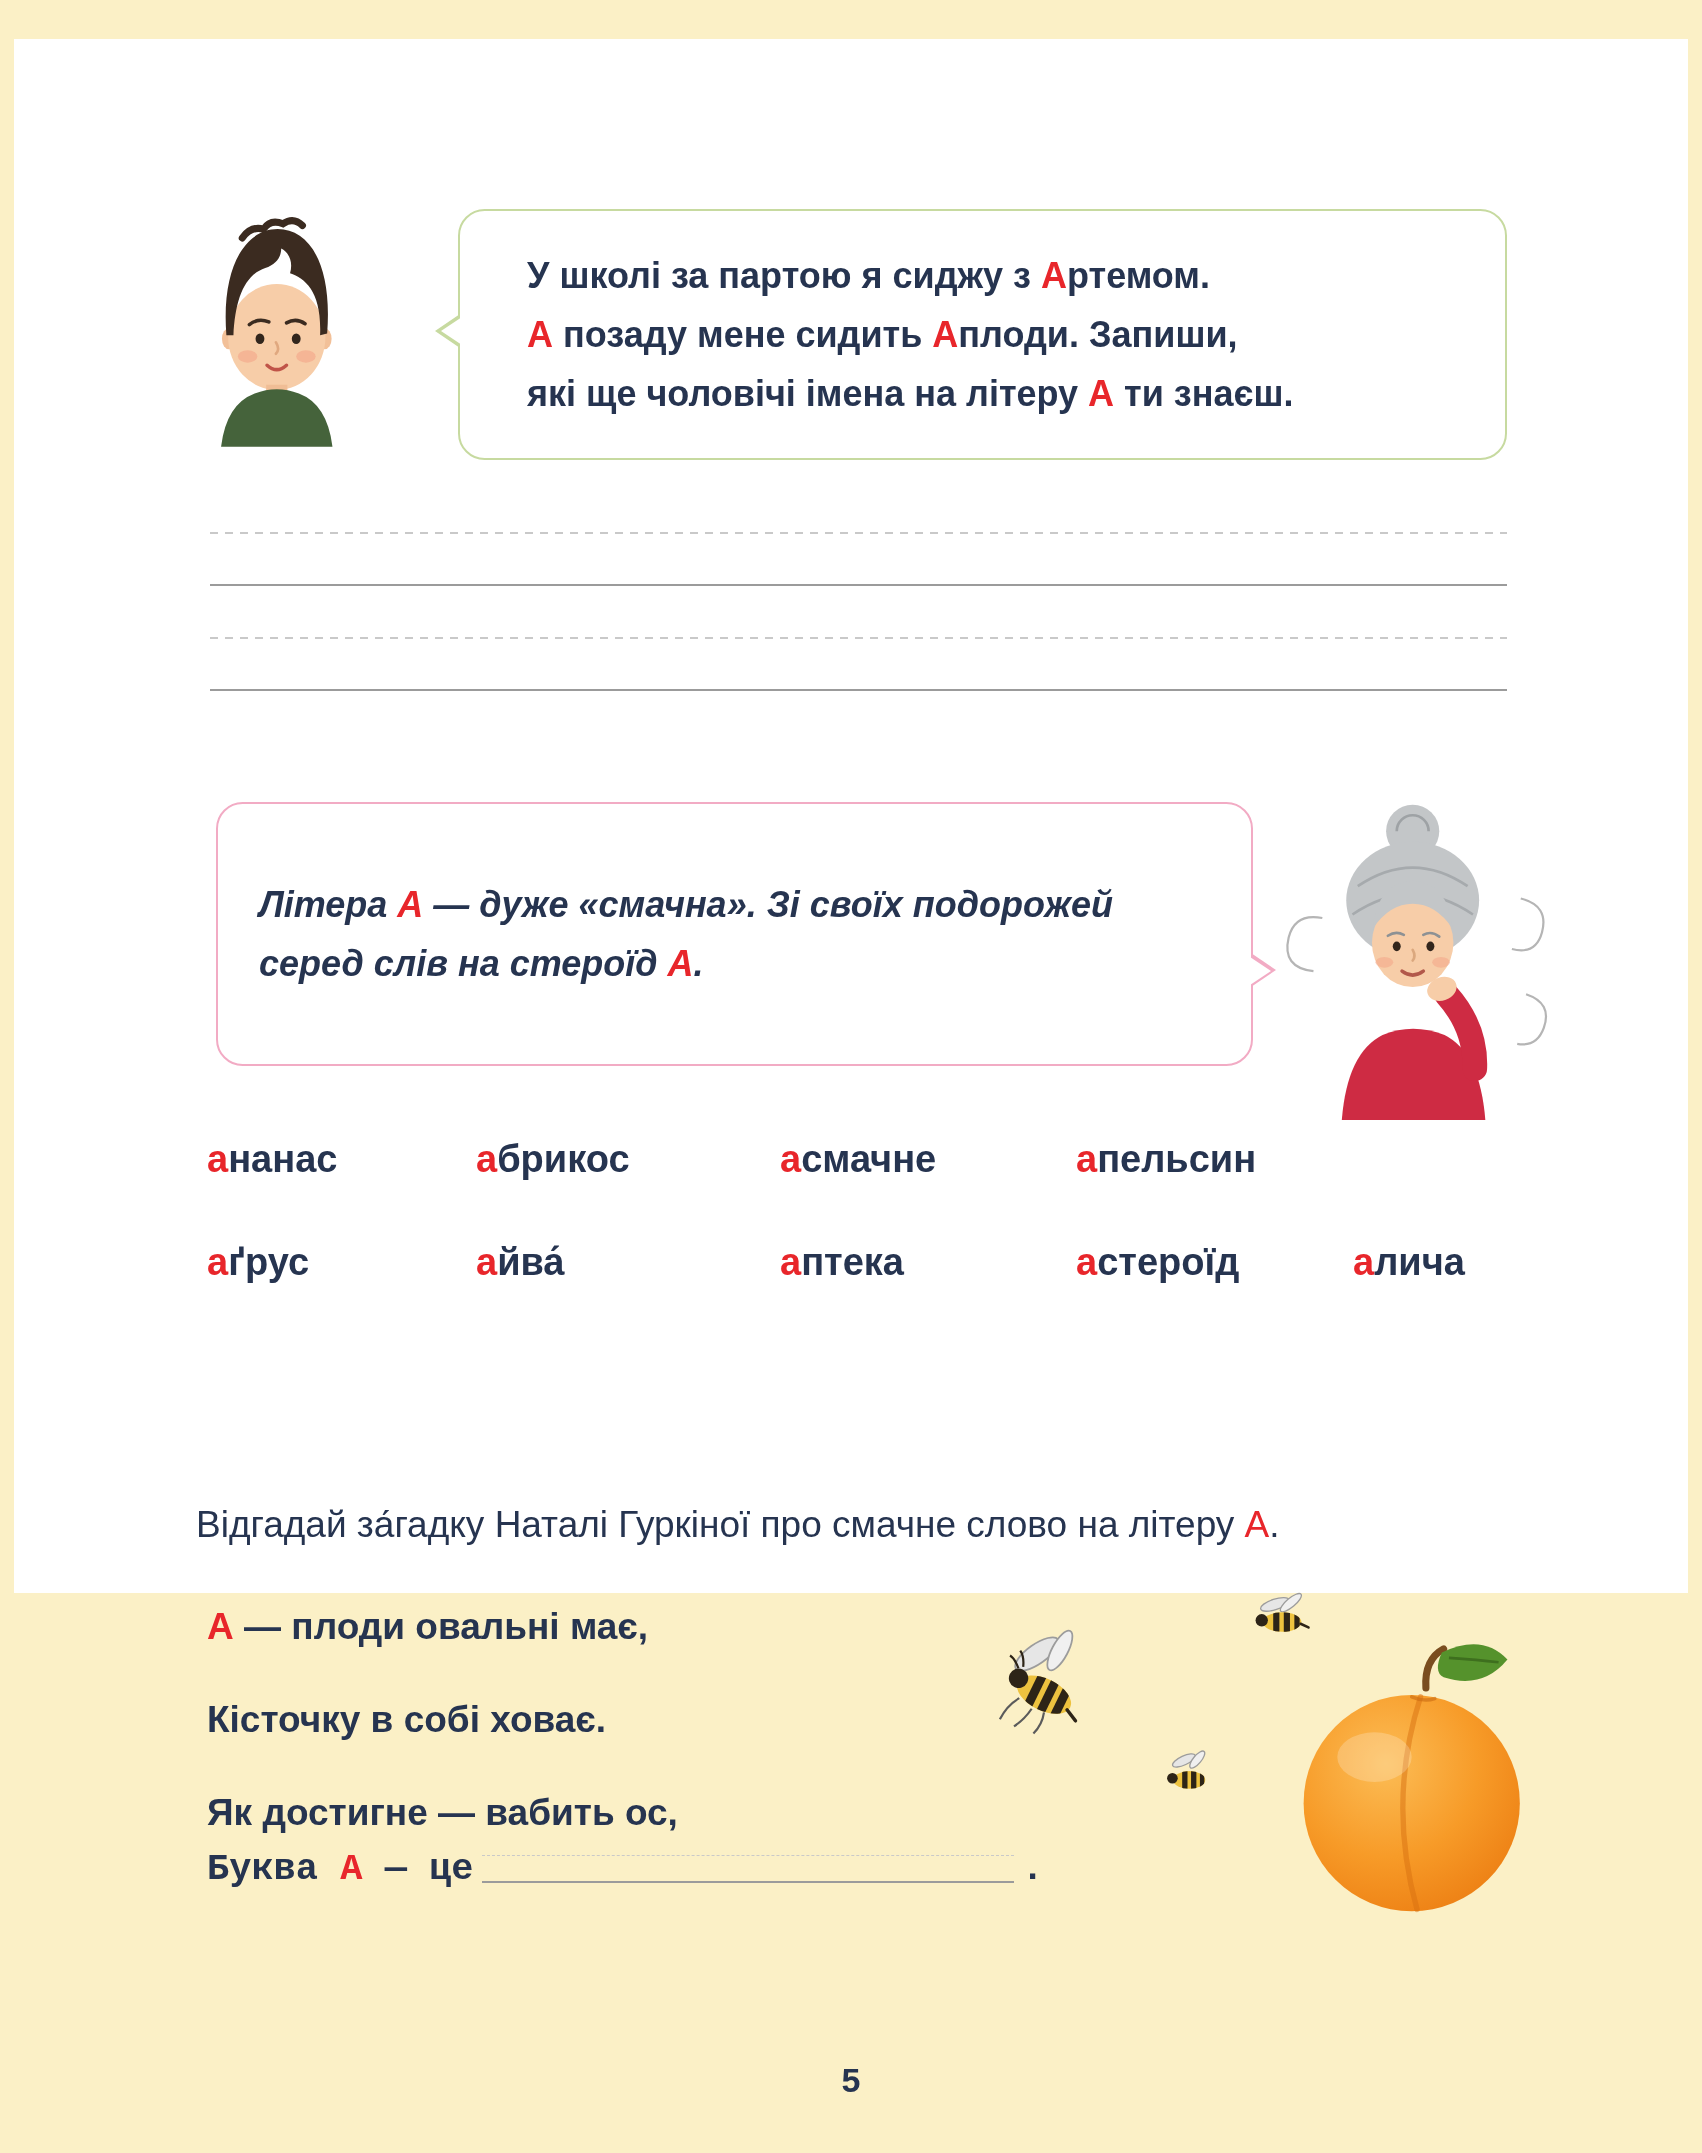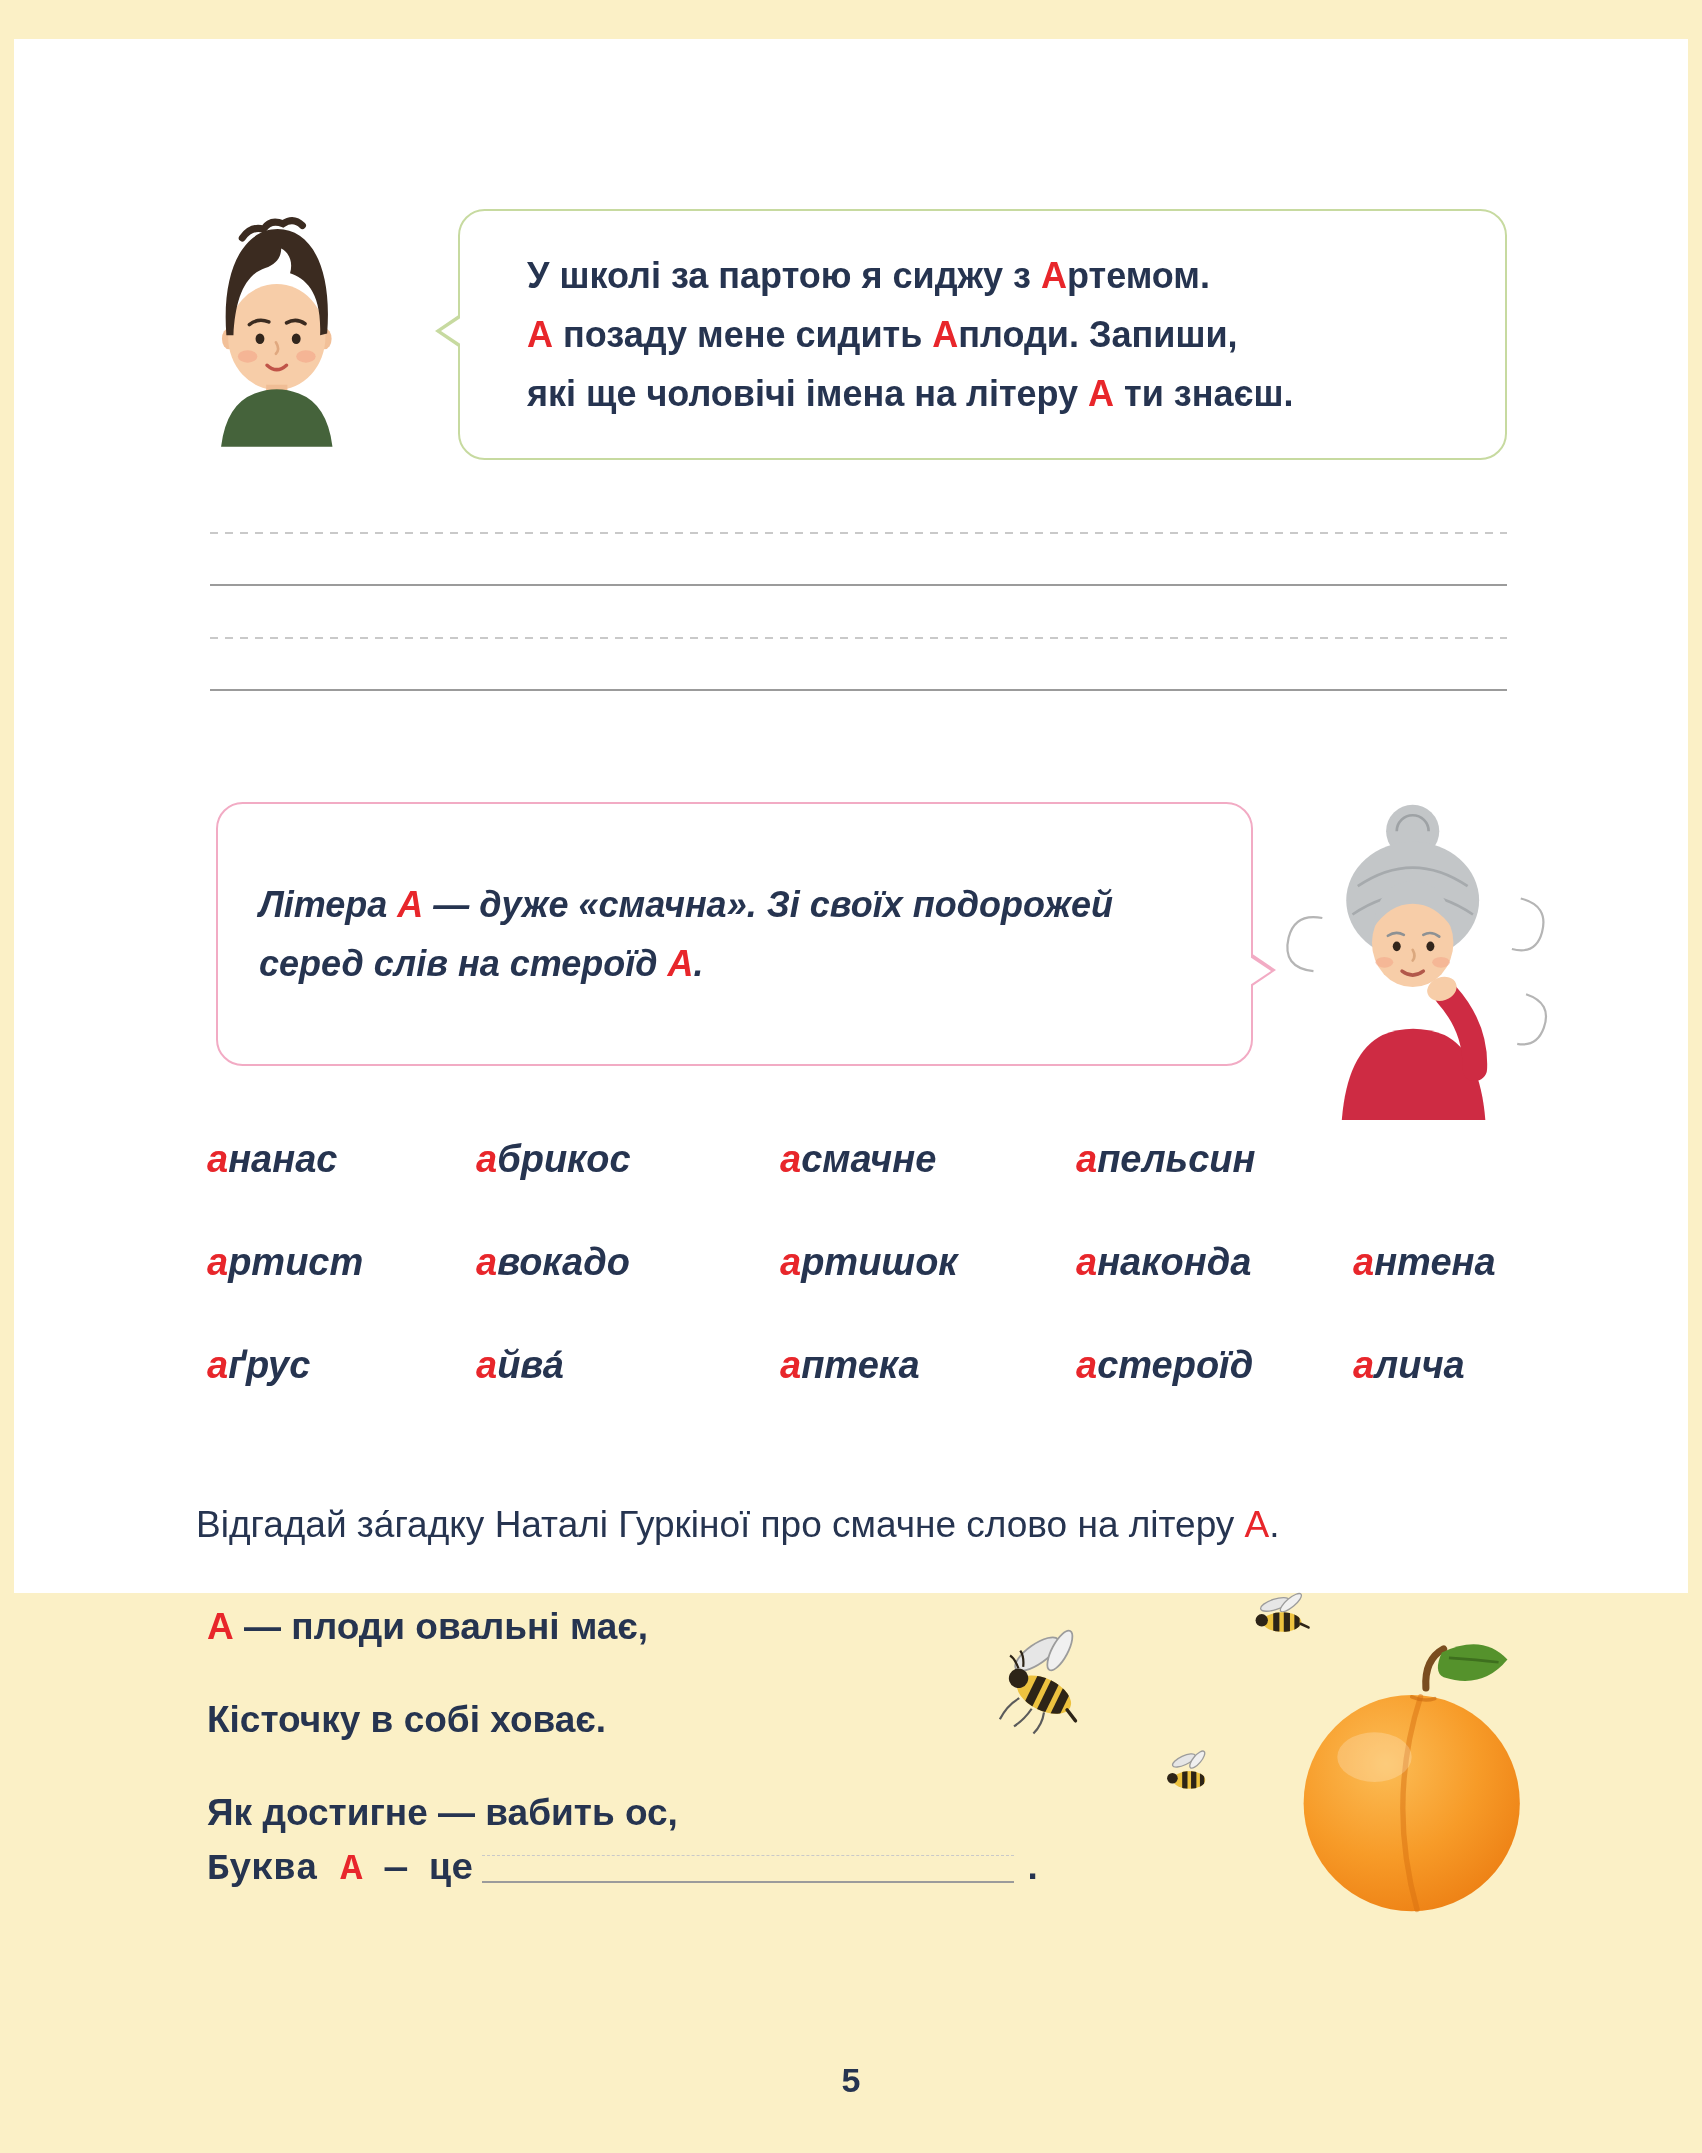--- a/index.html
+++ b/index.html
@@ -73,21 +73,21 @@
   .write-line.solid { background: #9b9b9b; height: 1.8px; }
 
   
   .word-grid { position: absolute; left: 193px; top: 1098px; width: 1303px; }
   .word-row {
     display: grid;
     grid-template-columns: 269px 304px 296px 277px auto;
     margin-bottom: 59px;
     line-height: 44px;
   }
-  .word { font-size: 38px; font-weight: bold; white-space: nowrap; font-style: italic; }
+  .word { font-size: 38px; font-weight: bold; white-space: nowrap; }
 
   
   .riddle-intro {
     position: absolute; left: 182px; top: 1465px;
     font-size: 37px; font-weight: normal; white-space: nowrap;
   }
   .riddle-lines { position: absolute; left: 193px; top: 1566px; }
   .riddle-line { font-size: 37px; font-weight: bold; line-height: 43px; margin-bottom: 50px; white-space: nowrap; }
   .answer-line { position: absolute; left: 193px; top: 1809px; font-size: 37px; font-weight: bold; white-space: nowrap; font-family: Liberation Mono, monospace; }
   .blank {
@@ -184,27 +184,20 @@
     </svg>
 
     <div class="word-grid">
         <div class="word-row">
           <div class="word"><span class="red">а</span><span>нанас</span></div>
           <div class="word"><span class="red">а</span><span>брикос</span></div>
           <div class="word"><span class="red">а</span><span>смачне</span></div>
           <div class="word"><span class="red">а</span><span>пельсин</span></div>
         </div>
         <div class="word-row">
-          <div class="word"><span class="red">а</span><span>ртист</span></div>
-          <div class="word"><span class="red">а</span><span>вокадо</span></div>
-          <div class="word"><span class="red">а</span><span>ртишок</span></div>
-          <div class="word"><span class="red">а</span><span>наконда</span></div>
-          <div class="word"><span class="red">а</span><span>нтена</span></div>
-        </div>
-        <div class="word-row">
           <div class="word"><span class="red">а</span><span>ґрус</span></div>
           <div class="word"><span class="red">а</span><span>йва́</span></div>
           <div class="word"><span class="red">а</span><span>птека</span></div>
           <div class="word"><span class="red">а</span><span>стероїд</span></div>
           <div class="word"><span class="red">а</span><span>лича</span></div>
         </div>
       </div>
 
     <div class="riddle-intro"><span>Відгадай за́гадку Наталі Гуркіної про смачне слово на літеру </span><span class="red">А</span><span>.</span></div>
 

